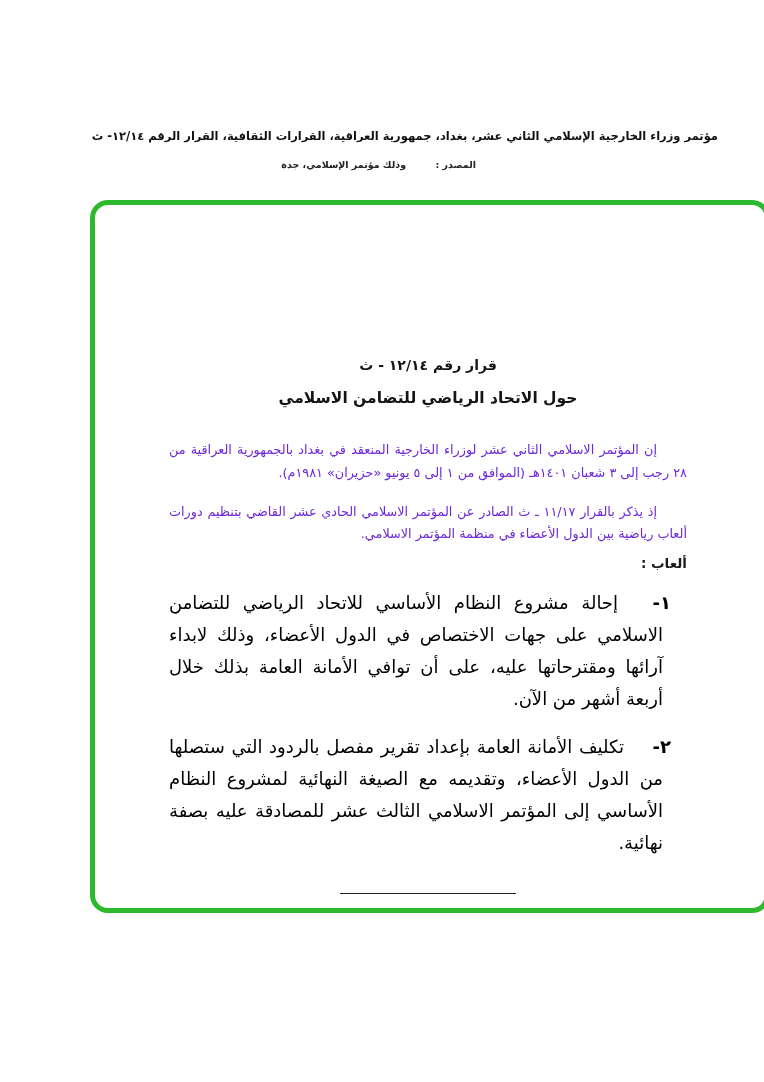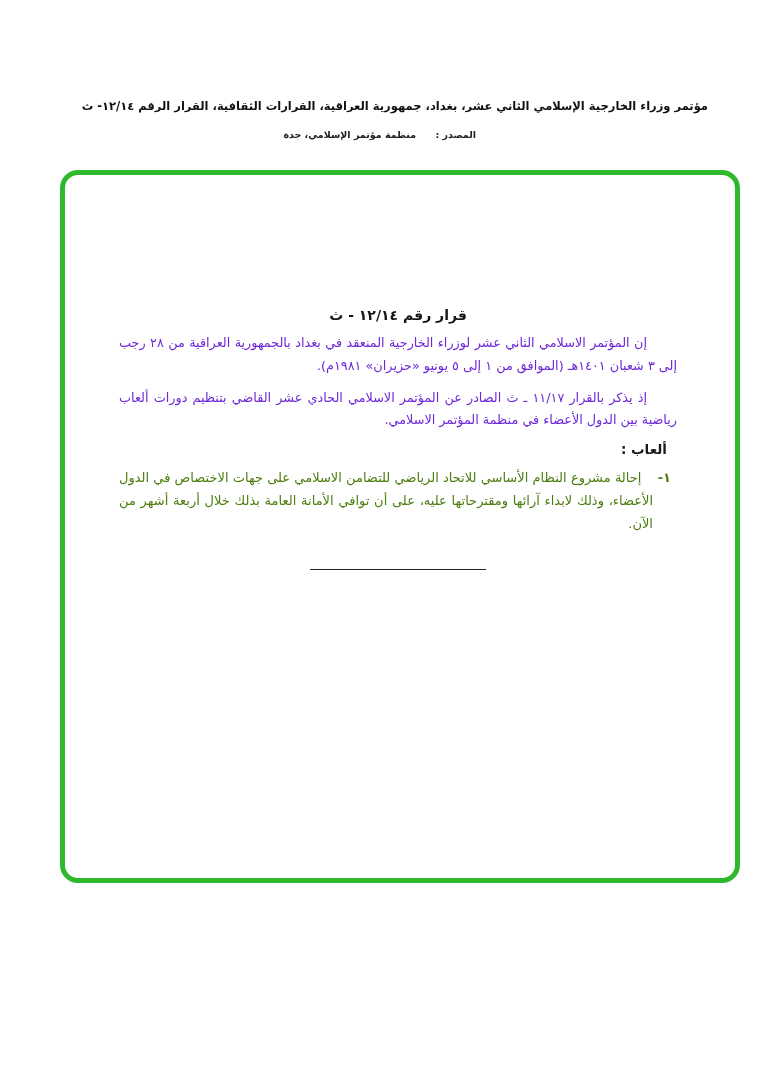--- a/index.html
+++ b/index.html
@@ -1,15 +1,15 @@
 <!DOCTYPE html>
 <html><head>
 <meta charset="utf-8">
 <style>
-  * { margin: 6px; padding: 0; box-sizing: border-box; }
+  * { margin: 16px; padding: 0; box-sizing: border-box; }
   html, body { width: 764px; height: 1082px; }
   body {
     background: #ffffff;
     font-family: "DejaVu Sans", sans-serif;
     position: relative;
     overflow: hidden;
     color: #1a1a1a;
   }
   .page-header {
     position: absolute;
@@ -58,64 +58,69 @@
     margin-bottom: 9px;
     color: #6d28d9;
   }
   .resolution-label {
     font-size: 13.5px;
     font-weight: bold;
     margin: 3px 16px 9px 0;
     letter-spacing: 1px;
   }
   .doc-item {
-    font-size: 13px;
+    font-size: 18px;
     line-height: 1.78;
     text-align: justify;
     padding-right: 24px;
     text-indent: -24px;
     margin-bottom: 5px;
-    color: #4d7c0f;
+    color: #000000;
   }
   .doc-item .item-number { font-weight: bold; margin-left: 6px; }
   .divider {
     width: 176px;
     height: 0;
     border-top: 1.6px solid #222;
     margin: 34px auto 0 auto;
   }
 </style>
 </head>
 <body>
 
 <div class="page-header">مؤتمر وزراء الخارجية الإسلامي الثاني عشر، بغداد، جمهورية العراقية، القرارات الثقافية، القرار الرقم ١٢/١٤- ث</div>
 
 <div class="source-line">
   <span class="src-label">المصدر :</span>
-  <span class="src-value">منظمة مؤتمر الإسلامي، جدة</span>
+  <span class="src-value">وذلك مؤتمر الإسلامي، جدة</span>
 </div>
 
 <div class="doc-frame">
   <div class="doc-content">
 
     <div class="doc-title">
       <div class="doc-title-line1">قرار رقم ١٢/١٤ - ث</div>
+      <div class="doc-title-line2">حول الاتحاد الرياضي للتضامن الاسلامي</div>
     </div>
 
     <p class="doc-para">إن المؤتمر الاسلامي الثاني عشر لوزراء الخارجية المنعقد في بغداد بالجمهورية العراقية من ٢٨ رجب إلى ٣ شعبان ١٤٠١هـ (الموافق من ١ إلى ٥ يونيو «حزيران» ١٩٨١م).</p>
 
     <p class="doc-para">إذ يذكر بالقرار ١١/١٧ ـ ث الصادر عن المؤتمر الاسلامي الحادي عشر القاضي بتنظيم دورات ألعاب رياضية بين الدول الأعضاء في منظمة المؤتمر الاسلامي.</p>
 
 
 
     <div class="resolution-label">ألعاب :</div>
 
     <div class="doc-item">
       <span class="item-number">١-</span>
       <span class="item-text">إحالة مشروع النظام الأساسي للاتحاد الرياضي للتضامن الاسلامي على جهات الاختصاص في الدول الأعضاء، وذلك لابداء آرائها ومقترحاتها عليه، على أن توافي الأمانة العامة بذلك خلال أربعة أشهر من الآن.</span>
     </div>
 
+    <div class="doc-item">
+      <span class="item-number">٢-</span>
+      <span class="item-text">تكليف الأمانة العامة بإعداد تقرير مفصل بالردود التي ستصلها من الدول الأعضاء، وتقديمه مع الصيغة النهائية لمشروع النظام الأساسي إلى المؤتمر الاسلامي الثالث عشر للمصادقة عليه بصفة نهائية.</span>
+    </div>
 
 
     <div class="divider"></div>
 
   </div>
 </div>
 
 </body></html>

